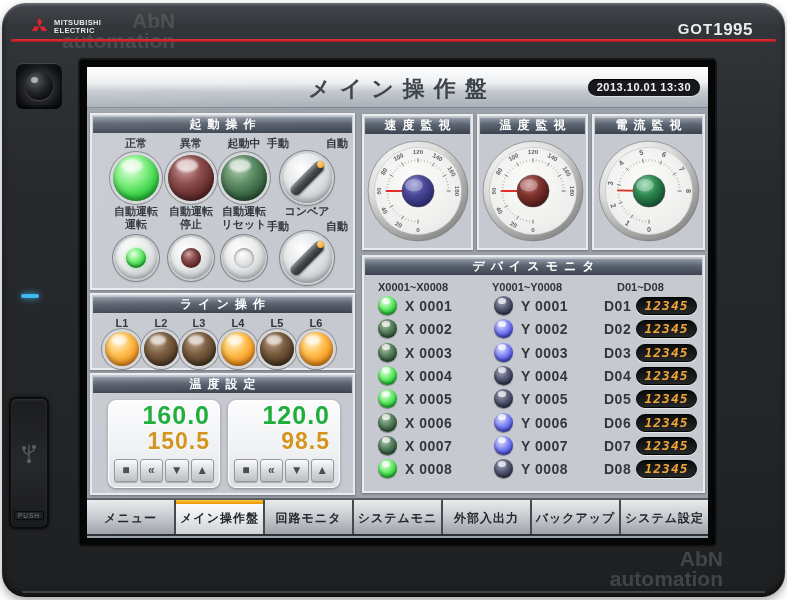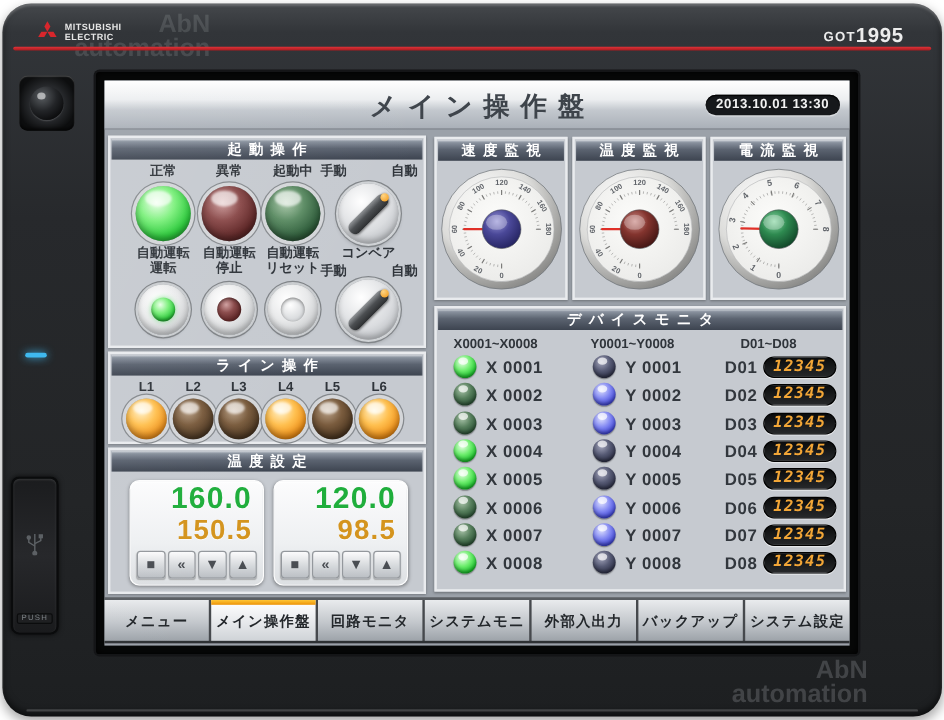--- a/index.html
+++ b/index.html
@@ -10,21 +10,21 @@
   .device{position:absolute;left:2px;top:3px;width:783px;height:594px;border-radius:24px;
     background:linear-gradient(180deg,#45484c 0%,#323539 4%,#27292c 30%,#232527 70%,#1d1f21 100%);
     box-shadow:0 4px 10px rgba(0,0,0,.35), inset 0 2px 2px rgba(255,255,255,.22), inset 0 -3px 6px rgba(0,0,0,.6);}
   .device::after{content:"";position:absolute;left:20px;right:20px;bottom:4px;height:2px;
     background:rgba(255,255,255,.18);border-radius:2px;}
   .redline{position:absolute;left:9px;right:9px;top:36px;height:3px;border-radius:2px;
     background:linear-gradient(180deg,#e03238,#a81b20);}
   .brand{position:absolute;left:28px;top:14px;display:flex;align-items:center;gap:5px;}
   .brand-text{color:#e6e6e6;font-size:7.5px;font-weight:bold;line-height:8px;letter-spacing:.4px;}
   .model{position:absolute;right:32px;top:17px;color:#ececec;font-weight:bold;}
-  .model .pfx{font-size:11px;letter-spacing:1px;vertical-align:1px;}
+  .model .pfx{font-size:15px;letter-spacing:1px;vertical-align:1px;}
   .model .num{font-size:17px;letter-spacing:.5px;}
   .watermark{position:absolute;color:rgba(220,224,228,.14);font-weight:bold;line-height:20px;
     text-align:right;pointer-events:none;}
   .wm-tl{left:60px;top:8px;font-size:21px;}
   .wm-br{right:62px;bottom:8px;font-size:21px;color:rgba(210,214,218,.20);}
   .sensor{position:absolute;left:14px;top:60px;width:46px;height:46px;border-radius:7px;
     background:radial-gradient(circle at 50% 50%,#3e4246 0%,#26282b 45%,#0d0e0f 75%);
     box-shadow:inset 0 1px 1px rgba(255,255,255,.25), inset 0 -2px 3px rgba(0,0,0,.7);}
   .sensor::before{content:"";position:absolute;left:9px;top:9px;width:28px;height:28px;border-radius:50%;
     background:radial-gradient(circle at 36% 30%,#5a5e62 0%,#232528 45%,#060607 85%);

